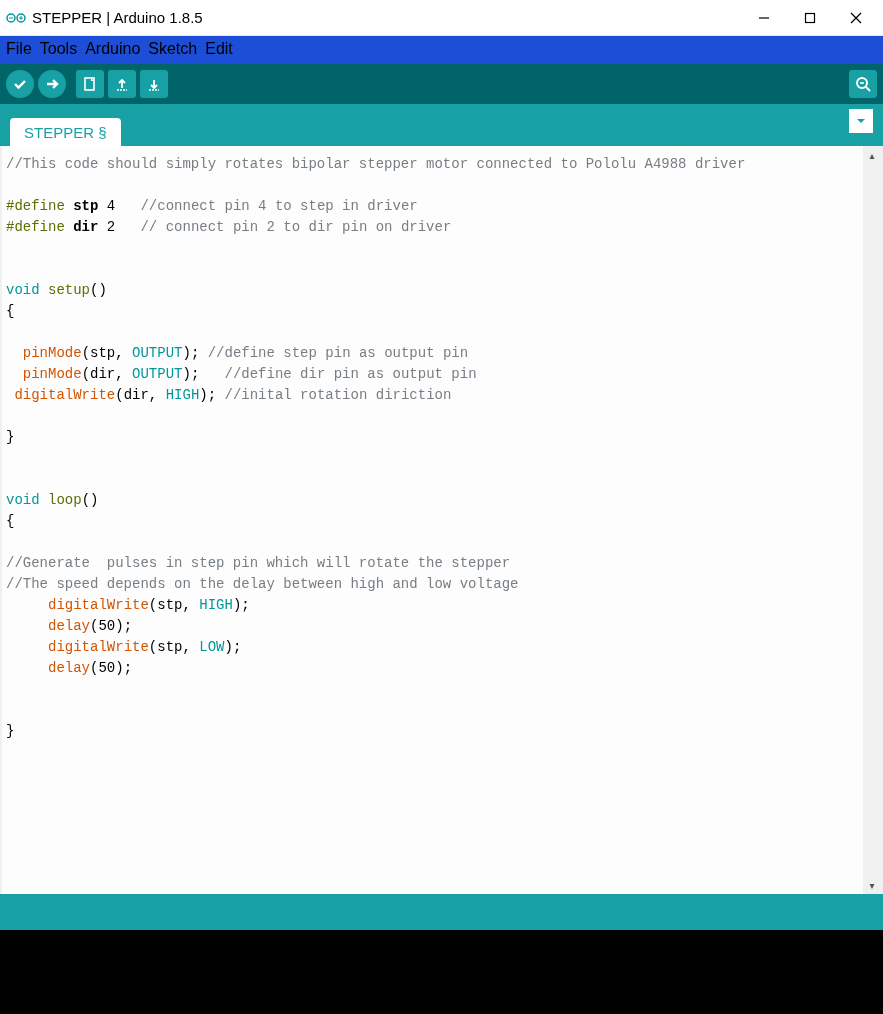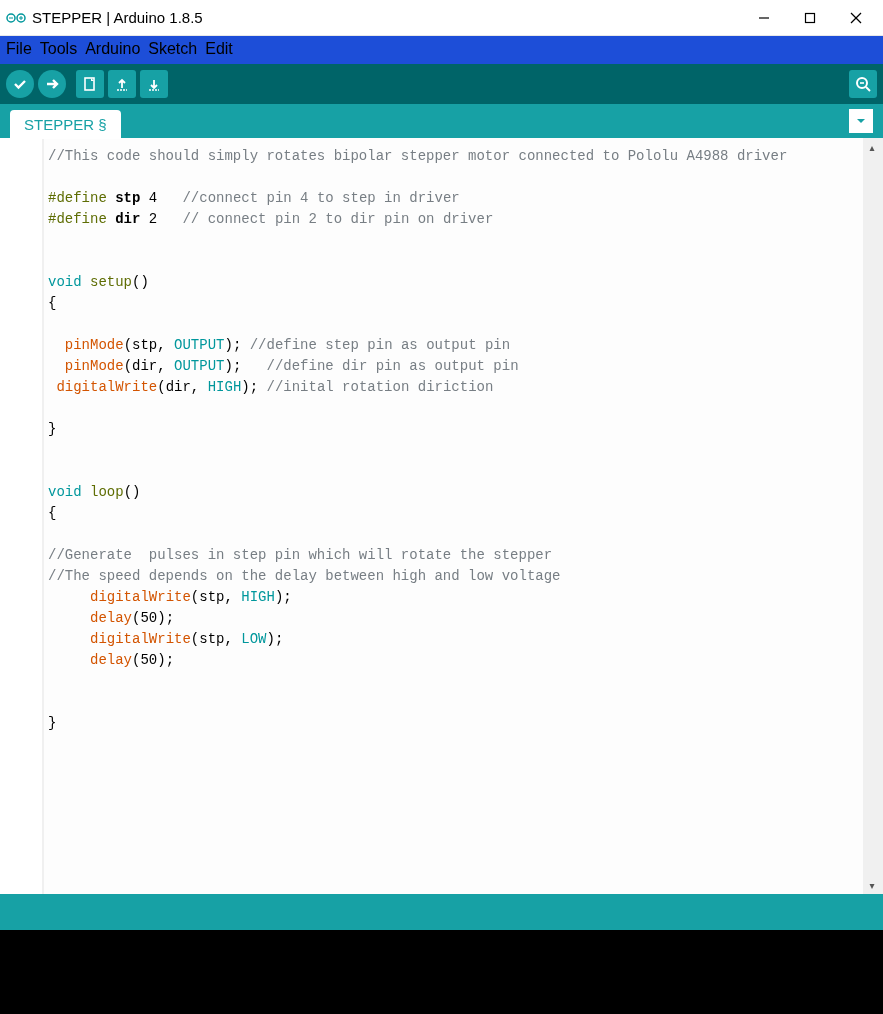--- a/index.html
+++ b/index.html
@@ -67,21 +67,21 @@
   .tbtn.square { border-radius:3px; background:#17a1a5; }
   .tbtn svg { fill:#fff; }
   .toolbar .spacer { flex:1; }
   .serialbtn {
     width:28px; height:28px; background:#17a1a5; border-radius:3px;
     display:flex; align-items:center; justify-content:center;
   }
   
   .tabheader {
     background:#17a1a5;
-    height: 34px;
+    height: 42px;
     display:flex;
     align-items:flex-end;
     padding-left: 10px;
     position:relative;
   }
   .tab {
     background:#fff;
     color:#17a1a5;
     padding: 6px 14px 6px 14px;
     border-top-left-radius:4px; border-top-right-radius:4px;
@@ -97,21 +97,20 @@
     display:flex; align-items:center; justify-content:center;
   }
   
   .editor-wrap {
     flex:1;
     display:flex;
     background:#fff;
     border-left: 2px solid #f0f0f0;
     border-right: 2px solid #f0f0f0;
     overflow:hidden;
-    margin-left:42px;
   }
   .editor {
     flex:1;
     background:#fdfdfd;
     font-family: "Consolas","Courier New",monospace;
     font-size: 14px;
     line-height: 21px;
     padding: 8px 4px 8px 4px;
     white-space: pre;
     color:#000;

